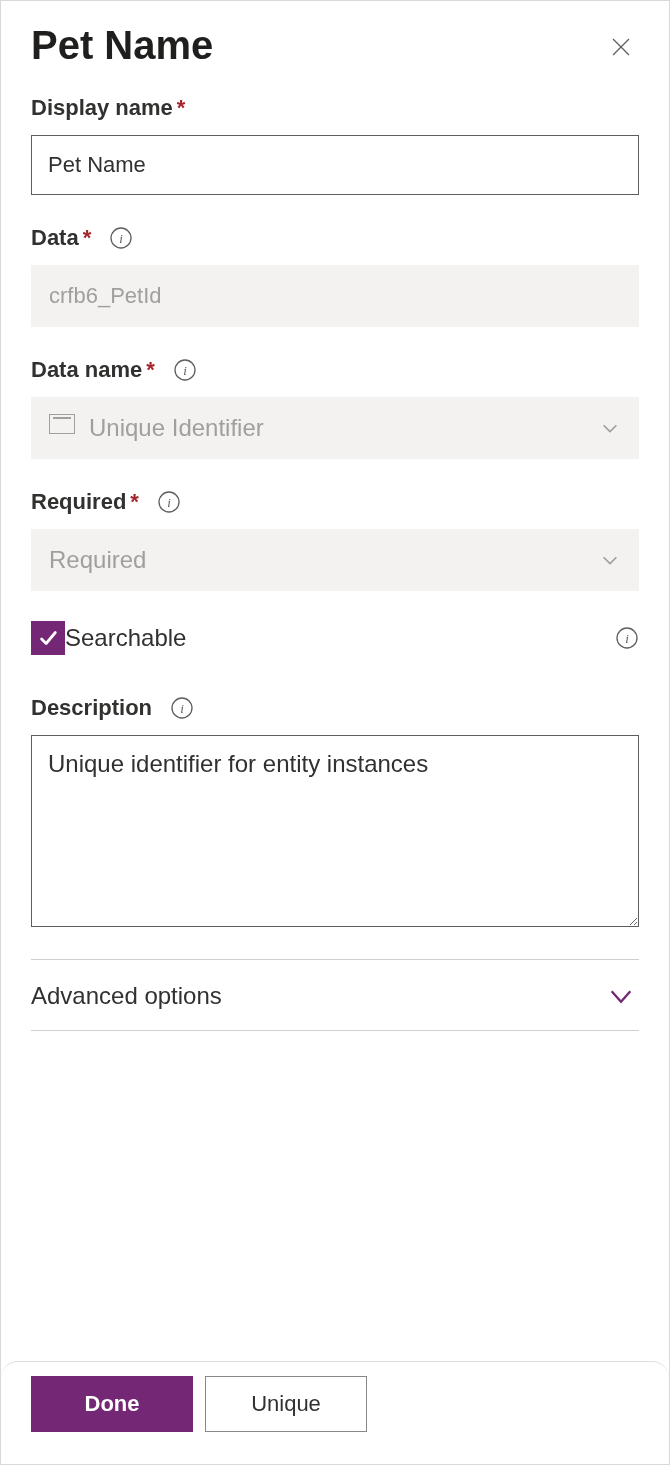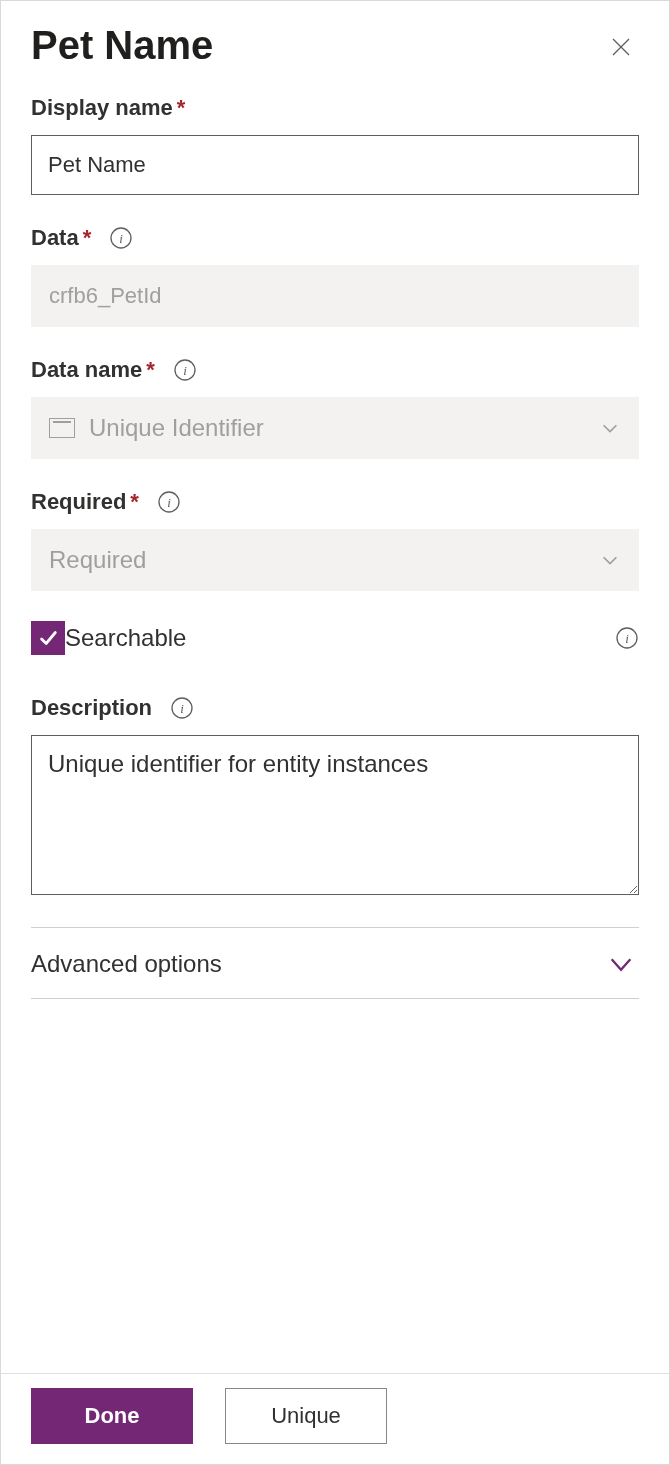--- a/index.html
+++ b/index.html
@@ -41,62 +41,63 @@
     display:flex; align-items:center;
     border:none;
   }
   .dropdown {
     width:100%; height:62px;
     background:#f3f2f1; color:#a19f9d;
     font-size:24px; padding:0 18px;
     display:flex; align-items:center; justify-content:space-between;
     border:none;
   }
-  .dropdown .dd-left { display:flex; align-items:center; gap:14px; }
+  .dropdown .dd-left { display:flex; align-items:flex-start; gap:14px; }
   .dd-icon-box {
     width:26px; height:20px; border:1.5px solid #a19f9d;
     display:flex; align-items:flex-start; justify-content:flex-start;
     padding:2px 3px;
   }
   .dd-icon-box .bar { width:12px; height:2px; background:#a19f9d; display:block; margin-bottom:2px;}
   .chevron { width:22px; height:22px; }
   .chevron polyline { fill:none; stroke:#a19f9d; stroke-width:1.8; }
 
   .checkbox-row { display:flex; align-items:center; justify-content:space-between; margin:12px 0 40px; }
   .checkbox-left { display:flex; align-items:center; }
   .checkbox {
     width:34px; height:34px; background:#742774;
     display:flex; align-items:center; justify-content:center;
     cursor:pointer; 
   }
   .checkbox svg polyline { stroke:#fff; stroke-width:3; fill:none; stroke-linecap:round; stroke-linejoin:round;}
   .checkbox-label { font-size:24px; color:#323130; font-weight:400;}
 
   .desc-area {
-    width:100%; height:160px;
+    width:100%; height:192px;
     border:1px solid #605e5c;
     font-size:24px; padding:14px 16px;
     font-family:inherit; color:#323130;
     resize:both;
   }
 
   .divider { border:none; border-top:1px solid #d2d0ce; margin:28px 0 0 0;}
   .adv-row {
     display:flex; align-items:flex-end; justify-content:space-between;
     padding:22px 4px 10px 0px; cursor:pointer;
   }
   .adv-label { font-size:24px; color:#323130;}
   .adv-chevron polyline { stroke:#742774; stroke-width:2; fill:none;}
 
   .footer {
     position:absolute; left:0; right:0; bottom:0;
     border-top:1px solid #e1dfdd;
-    padding:14px 30px 20px;
-    display:flex; gap:32px;
+    padding:14px 30px 32px;
+    display:flex; gap:12px;
     background:#fff;
+    border-radius:17px;
   }
   .btn { height:56px; min-width:162px; font-size:22px; font-weight:600;
     display:flex; align-items:center; justify-content:center; cursor:pointer;
     font-family:inherit; padding:0 24px;}
   .btn-primary { background:#742774; color:#fff; border:none;}
   .btn-secondary { background:#fff; color:#323130; border:1px solid #8a8886; font-weight:400;}
 </style>
 </head>
 <body>
 

